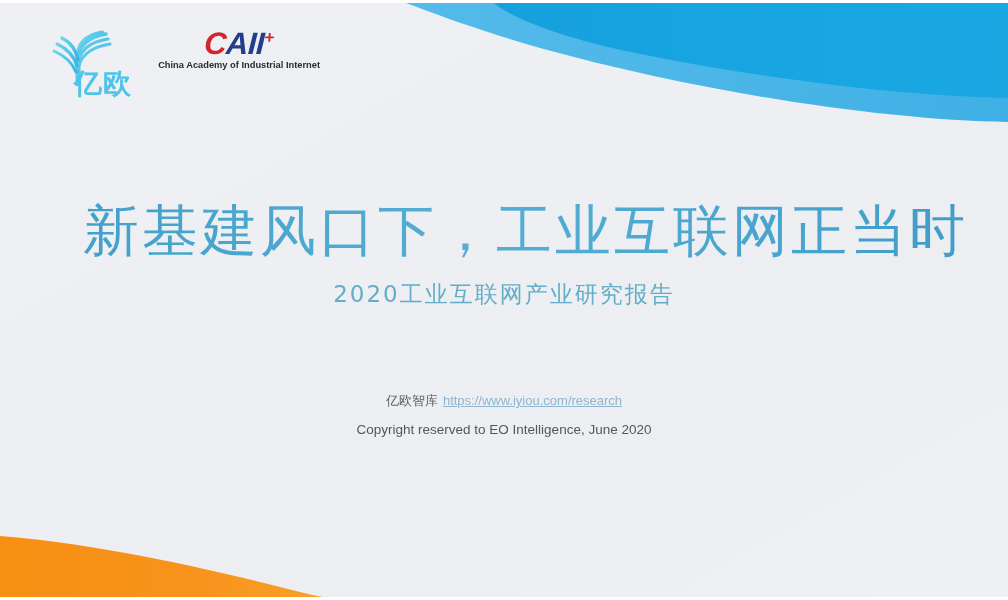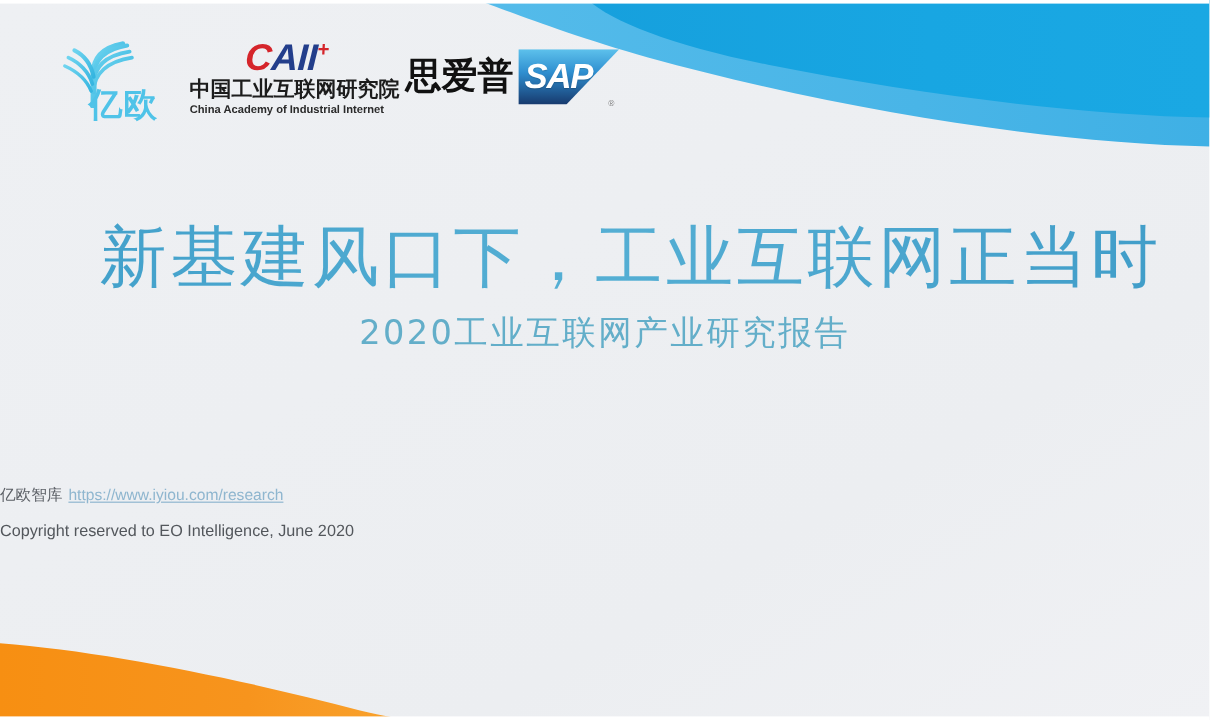--- a/index.html
+++ b/index.html
@@ -161,40 +161,40 @@
     font-family: "DejaVu Sans", sans-serif;
     font-size: 56px;
     font-weight: normal;
     letter-spacing: 3px;
     color: #3f9cc8;
     background: linear-gradient(95deg, #3f9ec9 0%, #55afd4 48%, #3f9cc8 100%);
     -webkit-background-clip: text;
     background-clip: text;
     -webkit-text-fill-color: transparent;
     line-height: 1.18;
-    margin: 0;
+    margin: 16px;
     white-space: nowrap;
     padding-left: 43px;
   }
   .sub-title {
     font-family: "DejaVu Sans", sans-serif;
-    font-size: 28px;
+    font-size: 23px;
     font-weight: normal;
     letter-spacing: 2px;
     color: #63aec9;
     line-height: 1.3;
     margin: 12px 0 0 0;
     white-space: nowrap;
   }
   .credit-block {
     position: absolute;
     left: 0;
     right: 0;
-    top: 404px;
-    text-align: left;
+    top: 392px;
+    text-align: center;
     z-index: 4;
   }
   .credit-line1 {
     font-size: 13px;
     line-height: 18px;
     color: #666a70;
     font-family: "DejaVu Sans", sans-serif;
     white-space: nowrap;
   }
   .credit-line1 .cn {
@@ -288,34 +288,23 @@
           <path d="M 6,23 C 15,27 24,34 28,44" stroke-width="2.9"></path>
         </g>
       </svg>
       <div class="word">亿欧</div>
     </div>
 
     <div class="logo-caii">
       <div class="caii-mark">
         <span class="c">C</span><span class="aii">AII</span><span class="plus">+</span>
       </div>
-      <div class="caii-cn">中国工业互联网研究院</div>
       <div class="caii-en">China Academy of Industrial Internet</div>
     </div>
 
-    <div class="logo-sap">
-      <div class="sap-cn">思爱普</div>
-      <div class="sap-mark">
-        <svg width="84" height="46" viewBox="0 0 84 46" xmlns="http://www.w3.org/2000/svg">
-          <path d="M 0,0 L 84,0 L 40,46 L 0,46 Z" fill="url(#gradSap)"></path>
-        </svg>
-        <div class="sap-text">SAP</div>
-        <div class="sap-r">®</div>
-      </div>
-    </div>
 
   </div>
 
   <div class="center-block">
     <h1 class="main-title">新基建风口下，工业互联网正当时</h1>
     <h2 class="sub-title">2020工业互联网产业研究报告</h2>
   </div>
 
   <div class="credit-block">
     <div class="credit-line1">

